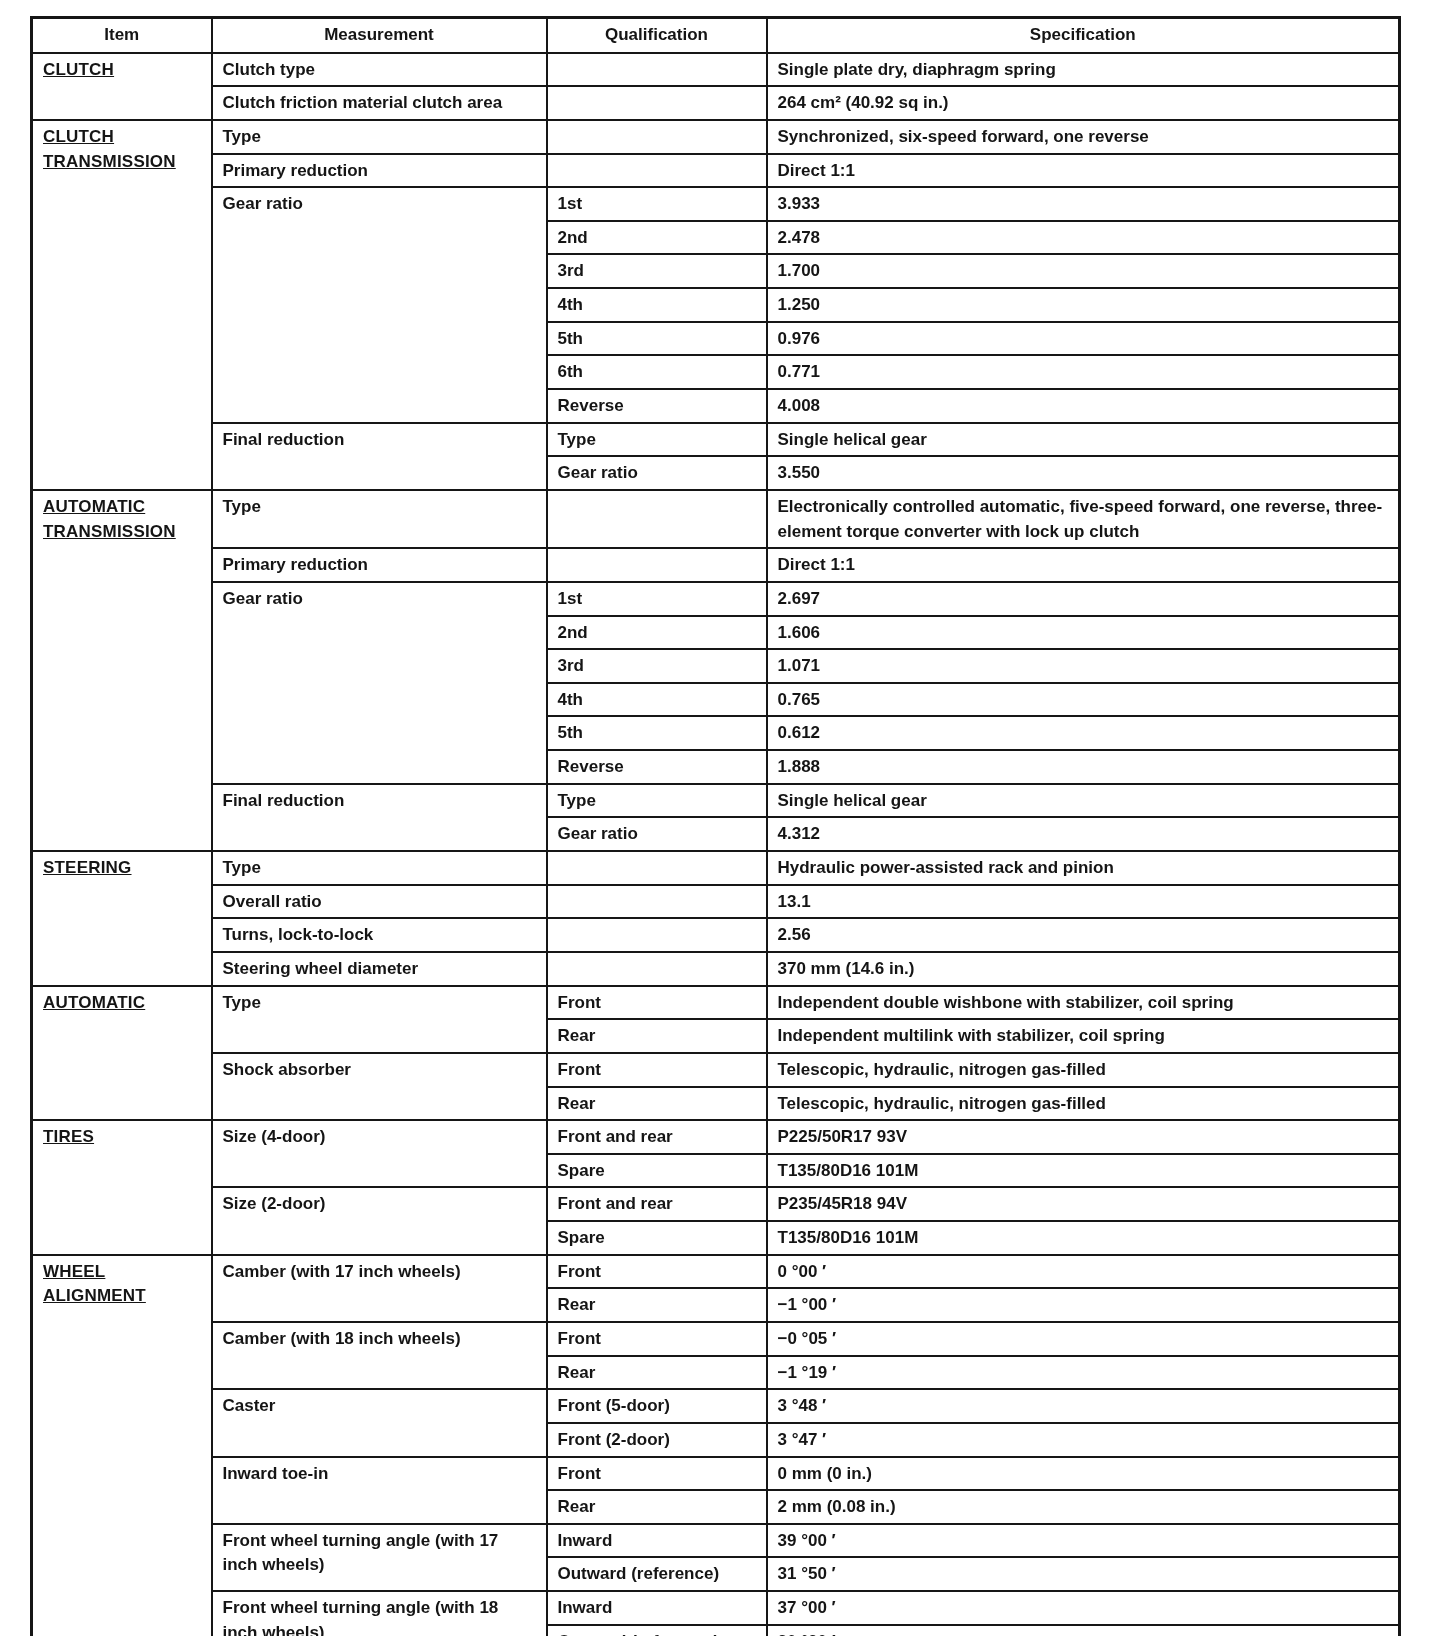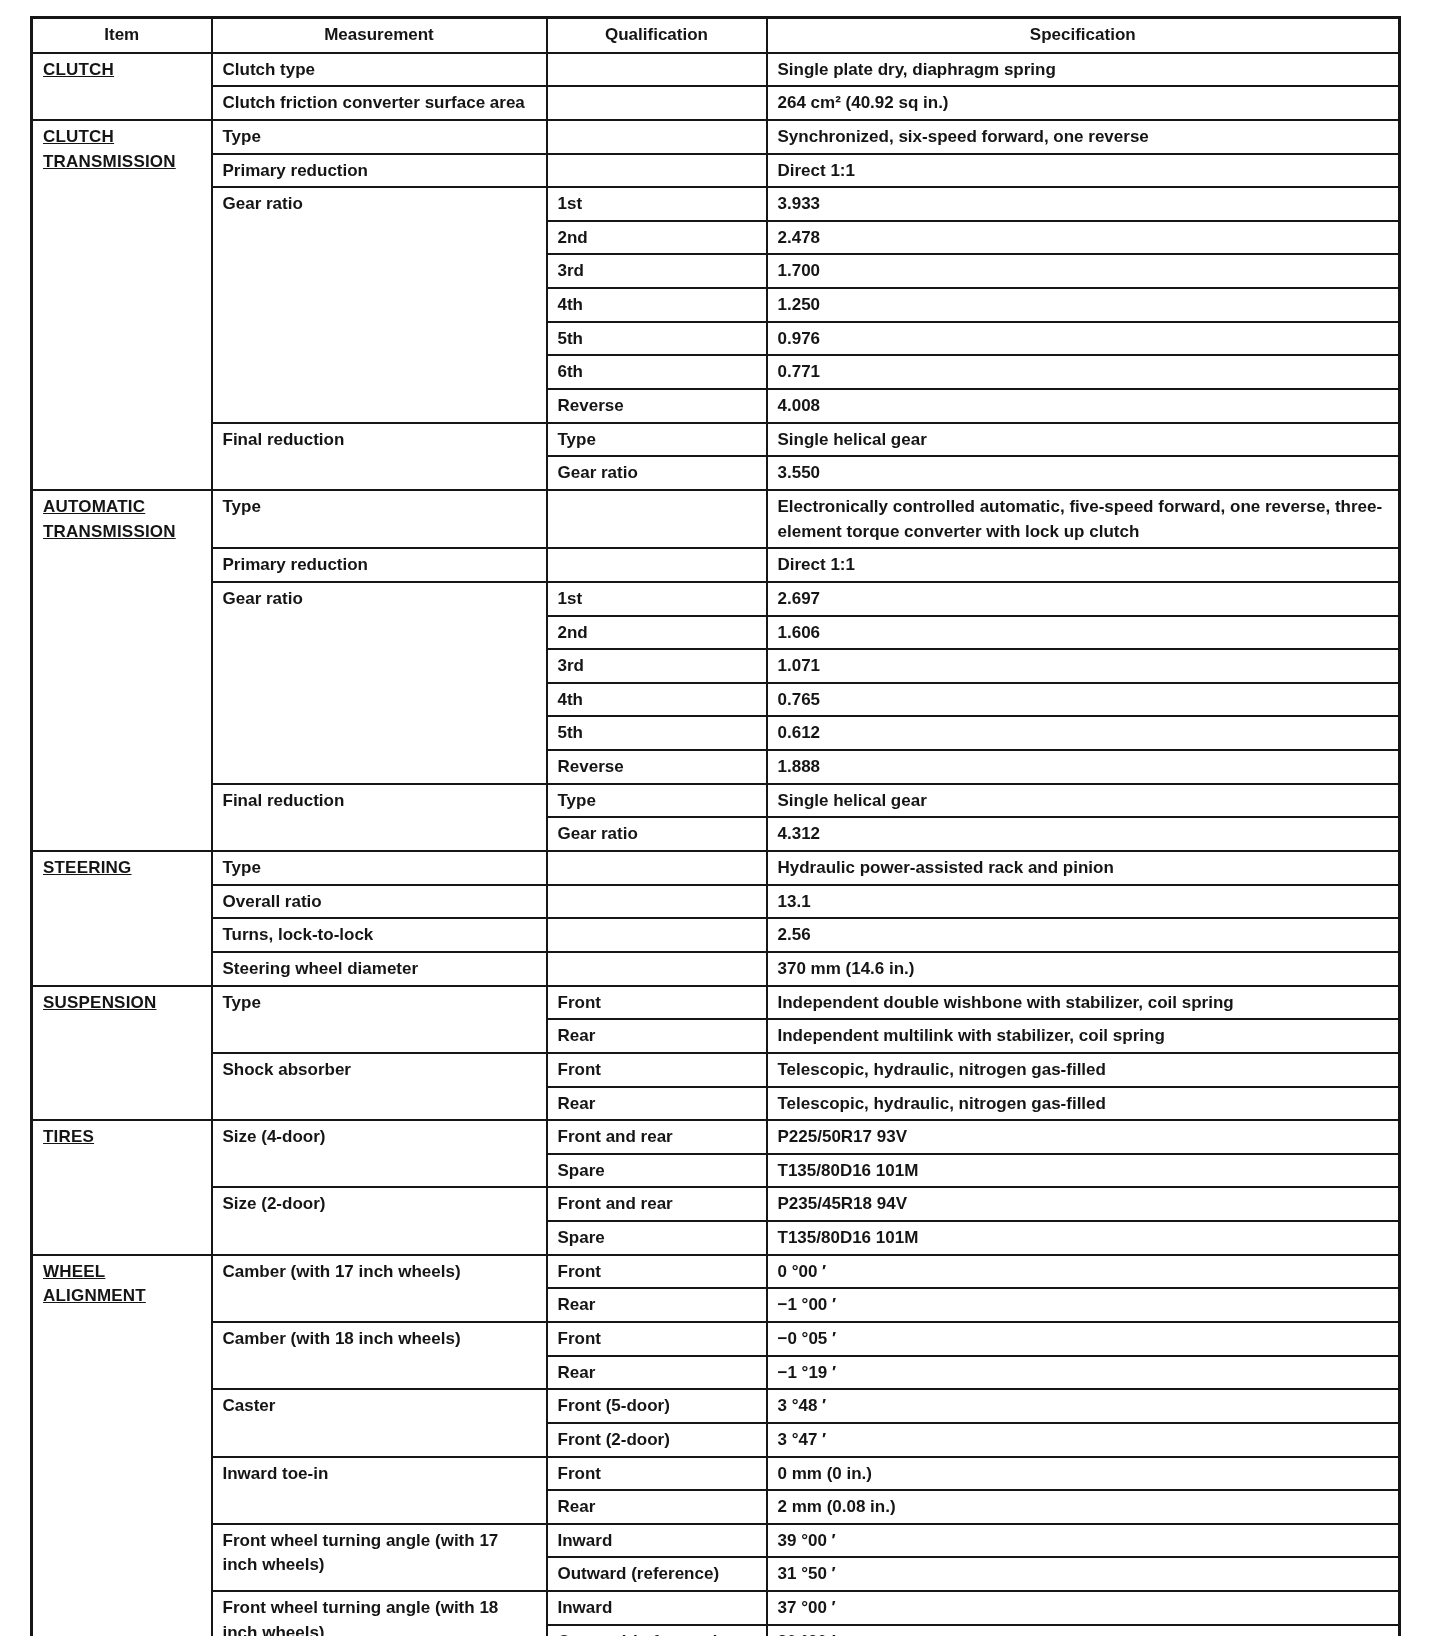--- a/index.html
+++ b/index.html
@@ -68,21 +68,21 @@
       </tr>
     </thead>
     <tbody>
         <tr>
           <td rowspan="2" class="item-cell">CLUTCH</td>
           <td rowspan="1" class="measurement-cell">Clutch type</td>
           <td class="qual-cell"></td>
           <td class="spec-cell">Single plate dry, diaphragm spring</td>
         </tr>
         <tr>
-          <td rowspan="1" class="measurement-cell">Clutch friction converter surface area</td>
+          <td rowspan="1" class="measurement-cell">Clutch friction material clutch area</td>
           <td class="qual-cell"></td>
           <td class="spec-cell">264 cm² (40.92 sq in.)</td>
         </tr>
         <tr>
           <td rowspan="11" class="item-cell">CLUTCH TRANSMISSION</td>
           <td rowspan="1" class="measurement-cell">Type</td>
           <td class="qual-cell"></td>
           <td class="spec-cell">Synchronized, six-speed forward, one reverse</td>
         </tr>
         <tr>
@@ -188,21 +188,21 @@
           <td rowspan="1" class="measurement-cell">Turns, lock-to-lock</td>
           <td class="qual-cell"></td>
           <td class="spec-cell">2.56</td>
         </tr>
         <tr>
           <td rowspan="1" class="measurement-cell">Steering wheel diameter</td>
           <td class="qual-cell"></td>
           <td class="spec-cell">370 mm (14.6 in.)</td>
         </tr>
         <tr>
-          <td rowspan="4" class="item-cell">SUSPENSION</td>
+          <td rowspan="4" class="item-cell">AUTOMATIC</td>
           <td rowspan="2" class="measurement-cell">Type</td>
           <td class="qual-cell">Front</td>
           <td class="spec-cell">Independent double wishbone with stabilizer, coil spring</td>
         </tr>
         <tr>
           <td class="qual-cell">Rear</td>
           <td class="spec-cell">Independent multilink with stabilizer, coil spring</td>
         </tr>
         <tr>
           <td rowspan="2" class="measurement-cell">Shock absorber</td>

